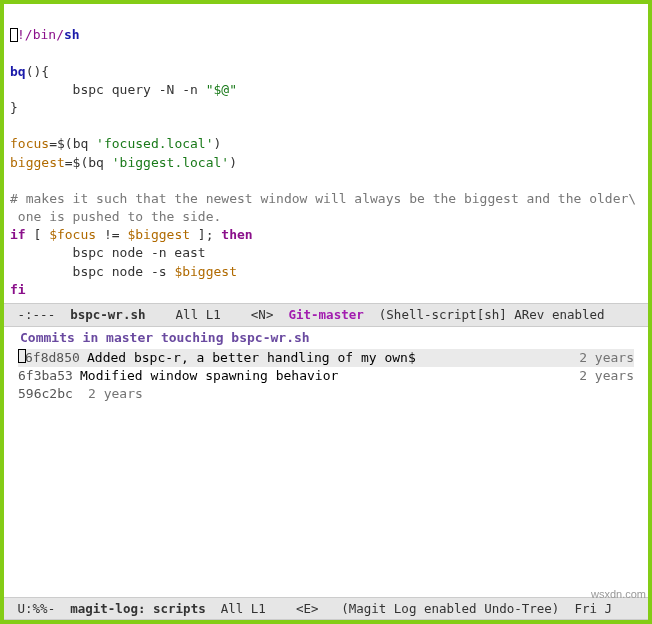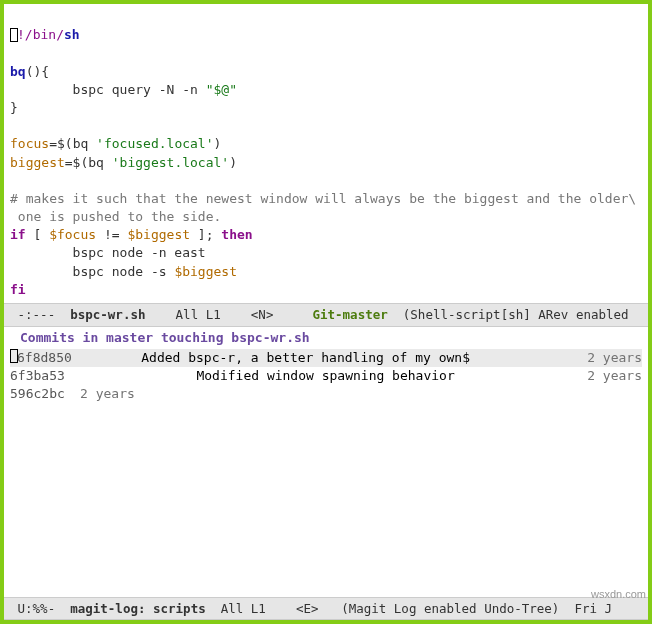--- a/index.html
+++ b/index.html
@@ -35,37 +35,37 @@
   .modeline {
     background: #e6e6e6;
     border-top: 1px solid #ccc;
     border-bottom: 1px solid #ccc;
     padding: 2px 6px;
     color: #333;
     white-space: pre;
     font-size: 12.5px;
   }
   .modeline .bold { font-weight: bold; }
-  .modeline .blue { color: #4d7c0f; font-weight: bold; margin-left: 24px; }
+  .modeline .blue { color: #a21caf; font-weight: bold; }
   .magit-header {
     padding: 2px 16px;
     color: #6a4aa0;
     font-weight: bold;
     white-space: pre;
   }
   .commit-list {
-    padding: 0 6px;
+    padding: 0 14px;
   }
   .commit-row {
     display: flex;
     white-space: pre;
   }
   .commit-row.hl { background: #eaeaea; }
   .commit-hash { color: #555; width: 62px; flex:0 0 auto; }
-  .commit-msg  { flex: 1 1 auto; overflow: hidden; text-align: center; }
+  .commit-msg  { flex: 1 1 auto; overflow: hidden; }
   .commit-blur { color: #b0b0b0; filter: blur(1.2px); -webkit-filter: blur(1.2px); }
   .commit-age  { color: #737373; flex:0 0 auto; padding-left:8px; }
   .spacer { flex: 1 1 auto; }
   .watermark {
     position: absolute;
     right: 6px;
     bottom: 22px;
     font-size: 11px;
     color: #999;
     font-family: sans-serif;

